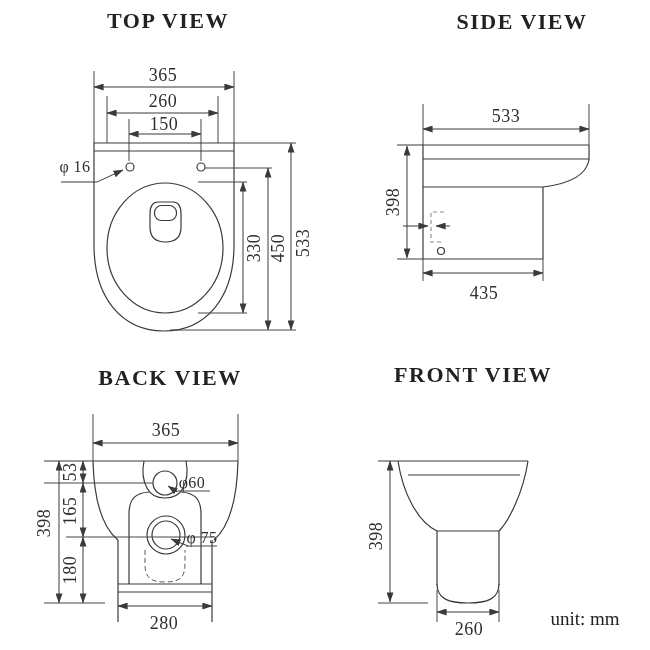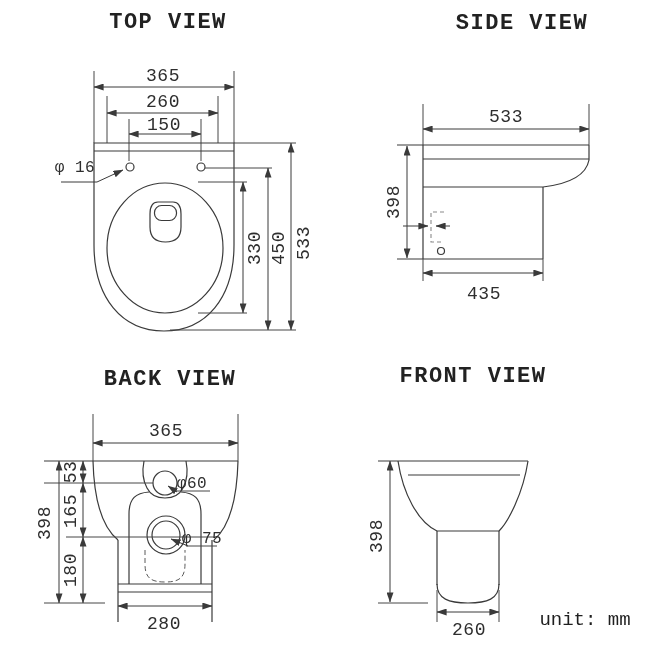--- a/index.html
+++ b/index.html
@@ -1,17 +1,17 @@
 <!DOCTYPE html>
 <html><head>
 <meta charset="utf-8">
 <style>
   html,body{margin:0;padding:0;background:#ffffff;}
   #stage{position:relative;width:650px;height:650px;background:#ffffff;overflow:hidden;
-         font-family:Liberation Mono, monospace;}
+         font-family:Liberation Serif, serif;}
   svg{position:absolute;left:0;top:0;}
   .ln{stroke:#3a3a3a;stroke-width:1.2;fill:none;}
   .thin{stroke:#464646;stroke-width:1;fill:none;}
   .dim{stroke:#3a3a3a;stroke-width:1;fill:none;
        marker-start:url(#arr);marker-end:url(#arr);}
   .lead{stroke:#3a3a3a;stroke-width:1;fill:none;marker-end:url(#arr);}
   .dashed{stroke:#5a5a5a;stroke-width:1;fill:none;stroke-dasharray:5 3;}
   .graydash{stroke:#8a8a8a;stroke-width:1.1;fill:none;stroke-dasharray:4 3;}
   text{fill:#2e2e2e;}
   .dimtxt{font-size:18px;letter-spacing:0.5px;}

